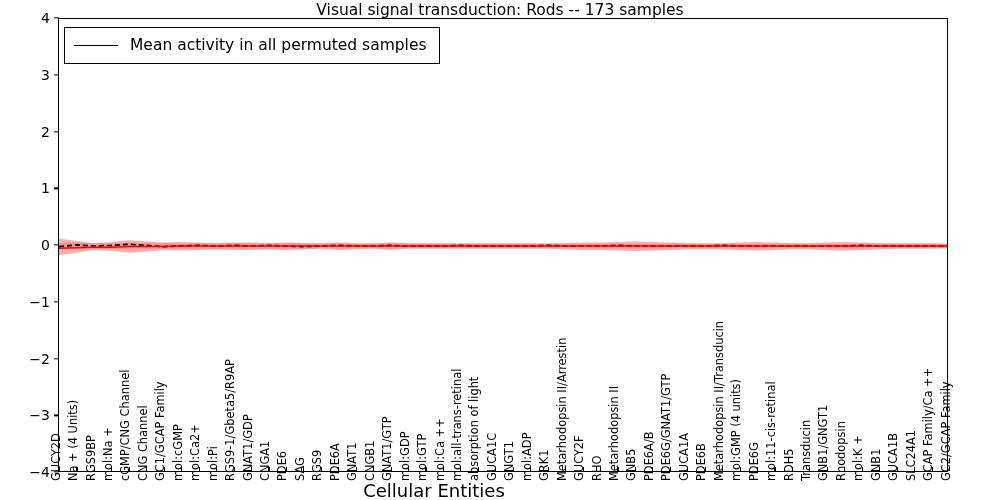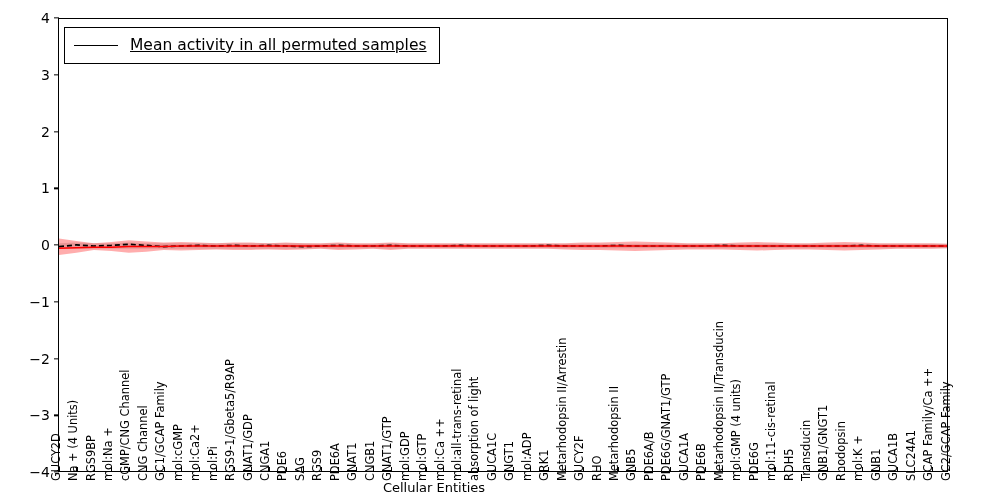--- a/index.html
+++ b/index.html
@@ -30,43 +30,44 @@
   
   .xtick-mark{position:absolute;bottom:0px;width:1.1px;height:4px;background:#000;}
   .xtick-label{
     position:absolute;
     font-size:11.4px;color:#000;white-space:nowrap;
     transform-origin:left bottom;
     transform:rotate(-90deg);
   }
   .xlabel{
     position:absolute;left:0;top:480px;width:868px;text-align:center;
-    font-size:13px;color:#000;
+    font-size:18px;color:#000;
   }
 
   
   .legend{
     position:absolute;left:64px;top:27px;
     border:1.4px solid #000;background:#fff;
     padding:5px 12px 6px 9px;
     box-sizing:border-box;
     z-index:40;
   }
-  .legend-row{display:flex;align-items:center;height:24px;text-decoration:underline;}
+  .legend-row{display:flex;align-items:center;height:24px;}
   .legend-swatch{width:44px;height:0;border-top:1.6px solid #000;margin-right:12px;flex:0 0 auto;}
   .legend-swatch.red{border-top-color:#ff0000;}
   .legend-text{font-size:15.5px;color:#000;white-space:nowrap;}
 
   svg.data-layer{position:absolute;left:0;top:0;width:890px;height:454px;}
 </style>
 </head>
 <body>
 
 <div id="root">
 
+  <div class="chart-title">Visual signal transduction: Rods -- 173 samples</div>
 
   <div id="yticks">
       <div class="ytick-row" style="top: 18px;">
         <div class="ytick-text">4</div>
         <div class="ytick-mark"></div>
       </div>
       <div class="ytick-row" style="top: 74.75px;">
         <div class="ytick-text">3</div>
         <div class="ytick-mark"></div>
       </div>

